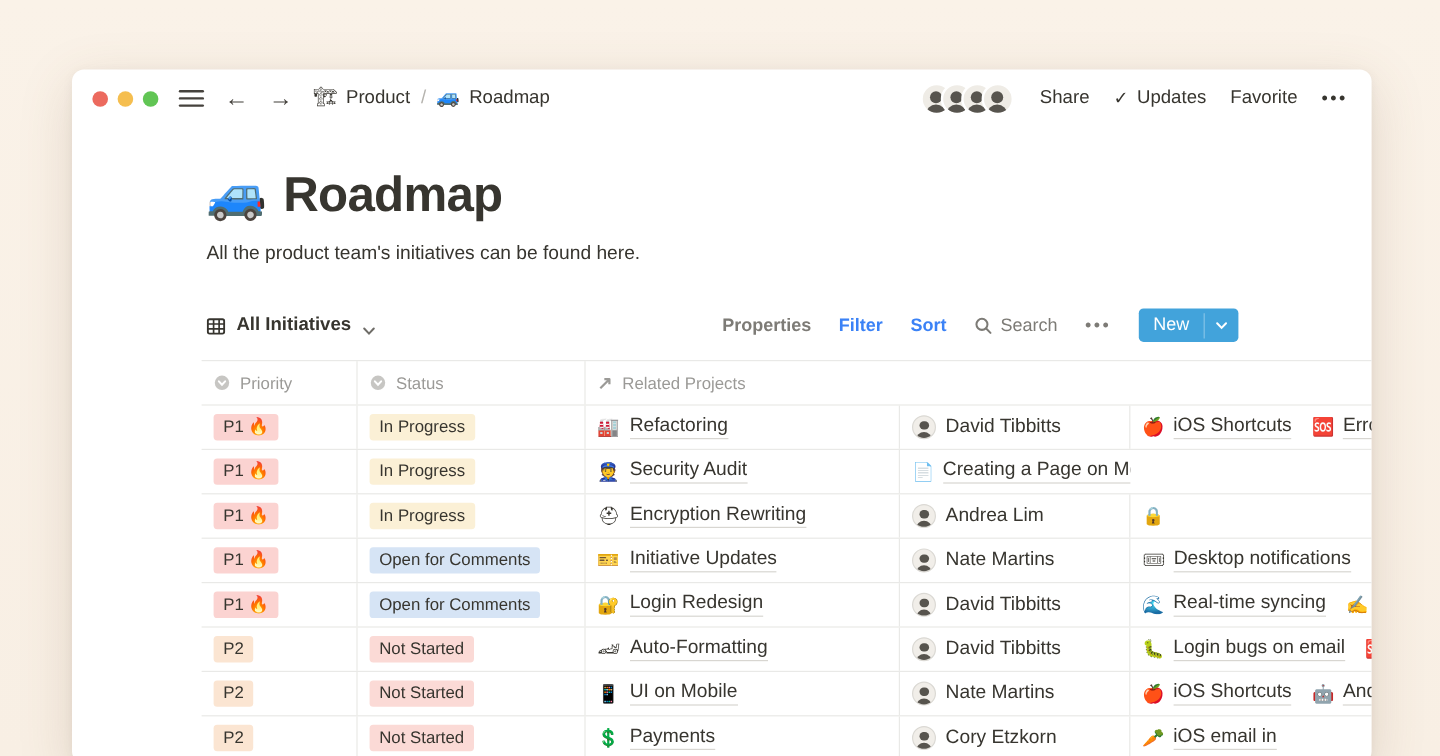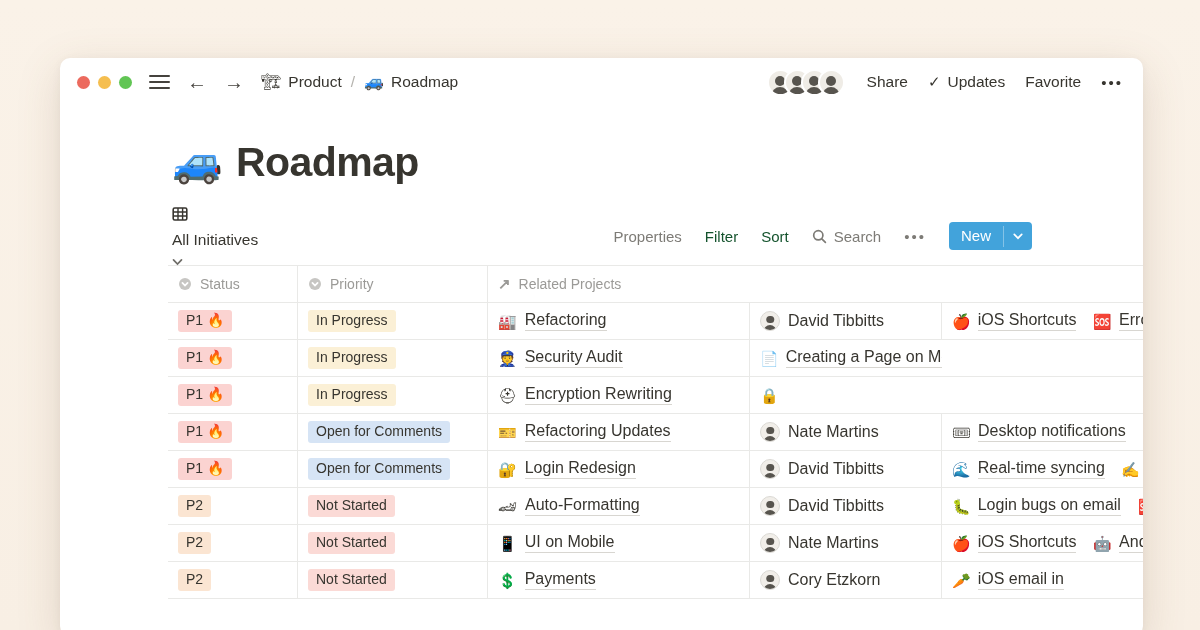--- a/index.html
+++ b/index.html
@@ -41,24 +41,24 @@
   .dots { letter-spacing:2px; font-size:15px; cursor:pointer; }
   
   .content { padding-left:112px; }
   .page-head { margin-top:33px; }
   .title-row { display:flex; align-items:center; gap:13px; }
   .page-icon { font-size:41px; line-height:1; cursor:pointer; }
   .page-title { font-size:41px; font-weight:bold; margin:0; letter-spacing:-0.6px; }
   .page-desc { margin:17px 0 0; font-size:16px; }
   
   .view-toolbar { display:flex; align-items:center; margin-top:33px; height:34px; padding-right:111px; }
-  .view-left { display:flex; align-items:flex-start; gap:9px; font-size:15.5px; font-weight:normal; cursor:pointer;flex-direction:column; }
+  .view-left { display:flex; align-items:flex-end; gap:9px; font-size:15.5px; font-weight:bold; cursor:pointer; }
   .view-right { margin-left:auto; display:flex; align-items:center; gap:23px; font-size:15px; color:#7D7B76; }
-  .vr-item { cursor:pointer; }
-  .link-blue { color:#14532d; }
+  .vr-item { cursor:pointer;font-weight:bold; }
+  .link-blue { color:#3b82f6; }
   .search { display:flex; align-items:center; gap:7px; cursor:pointer; }
   .new-btn { display:flex; align-items:center; background:#42A3DB; color:#fff; border-radius:4px;
              font-size:15px; font-weight:500; cursor:pointer;justify-content:space-between; }
   .new-label { padding:5px 12px 6px; }
   .new-caret { padding:7px 9px; border-left:1px solid rgba(255,255,255,0.35); display:flex; align-items:center; }
   
   .table { margin-left:108px; margin-top:12px; width:1100px; }
   .thead, .trow { display:grid; grid-template-columns:130px 190px 262px 192px 326px; }
   .thead { height:38px; border-top:1px solid #E9E9E7; border-bottom:1px solid #E9E9E7;
            color:#9B9A97; font-size:14px; }
@@ -126,20 +126,21 @@
     </div>
   </div>
 
   <div class="content">
 
     <div class="page-head">
       <div class="title-row">
         <span class="page-icon">🚙</span>
         <h1 class="page-title">Roadmap</h1>
       </div>
+      <p class="page-desc">All the product team's initiatives can be found here.</p>
     </div>
 
     <div class="view-toolbar">
       <div class="view-left">
         <svg width="16" height="16" viewBox="0 0 16 16">
           <rect x="1.2" y="2" width="13.6" height="12" rx="1.5" fill="none" stroke="#37352F" stroke-width="1.6"></rect>
           <line x1="1.2" y1="6" x2="14.8" y2="6" stroke="#37352F" stroke-width="1.4"></line>
           <line x1="1.2" y1="10" x2="14.8" y2="10" stroke="#37352F" stroke-width="1.4"></line>
           <line x1="6" y1="2" x2="6" y2="14" stroke="#37352F" stroke-width="1.4"></line>
           <line x1="10.6" y1="2" x2="10.6" y2="14" stroke="#37352F" stroke-width="1.4"></line>
@@ -173,28 +174,28 @@
     </div>
   </div>
 
   <div class="table">
     <div class="thead">
       <div class="hcell">
         <svg width="14" height="14" viewBox="0 0 14 14">
           <circle cx="7" cy="7" r="6" fill="#C7C6C3"></circle>
           <path d="M4.4 5.8 L7 8.6 L9.6 5.8" fill="none" stroke="#fff" stroke-width="1.7" stroke-linecap="round"></path>
         </svg>
-        <span>Status</span>
+        <span>Priority</span>
       </div>
       <div class="hcell">
         <svg width="14" height="14" viewBox="0 0 14 14">
           <circle cx="7" cy="7" r="6" fill="#C7C6C3"></circle>
           <path d="M4.4 5.8 L7 8.6 L9.6 5.8" fill="none" stroke="#fff" stroke-width="1.7" stroke-linecap="round"></path>
         </svg>
-        <span>Priority</span>
+        <span>Status</span>
       </div>
       <div class="hcell">
         <span class="rel-arrow">↗</span>
         <span>Related Projects</span>
       </div>
     </div>
     <div>
         <div class="trow">
           <div class="tcell">
             <span class="badge" style="background: rgb(251, 211, 209);">P1 🔥</span>
@@ -244,35 +245,39 @@
             <span class="badge" style="background: rgb(251, 211, 209);">P1 🔥</span>
           </div>
           <div class="tcell">
             <span class="badge" style="background: rgb(251, 240, 214);">In Progress</span>
           </div>
           <div class="tcell">
             <span class="emoji">⛑</span>
             <span class="plink">Encryption Rewriting</span>
           </div>
           <div class="tcell">
+            <span class="mini-avatar"></span>
+            <span>Andrea Lim</span>
+          </div>
+          <div class="tcell">
             <span class="rel-item">
               <span class="emoji">🔒</span>
             </span>
           </div>
         </div>
         <div class="trow">
           <div class="tcell">
             <span class="badge" style="background: rgb(251, 211, 209);">P1 🔥</span>
           </div>
           <div class="tcell">
             <span class="badge" style="background: rgb(214, 228, 245);">Open for Comments</span>
           </div>
           <div class="tcell">
             <span class="emoji">🎫</span>
-            <span class="plink">Refactoring Updates</span>
+            <span class="plink">Initiative Updates</span>
           </div>
           <div class="tcell">
             <span class="mini-avatar"></span>
             <span>Nate Martins</span>
           </div>
           <div class="tcell">
             <span class="rel-item">
               <span class="emoji">🎟</span>
               <span class="plink">Desktop notifications</span>
             </span>

